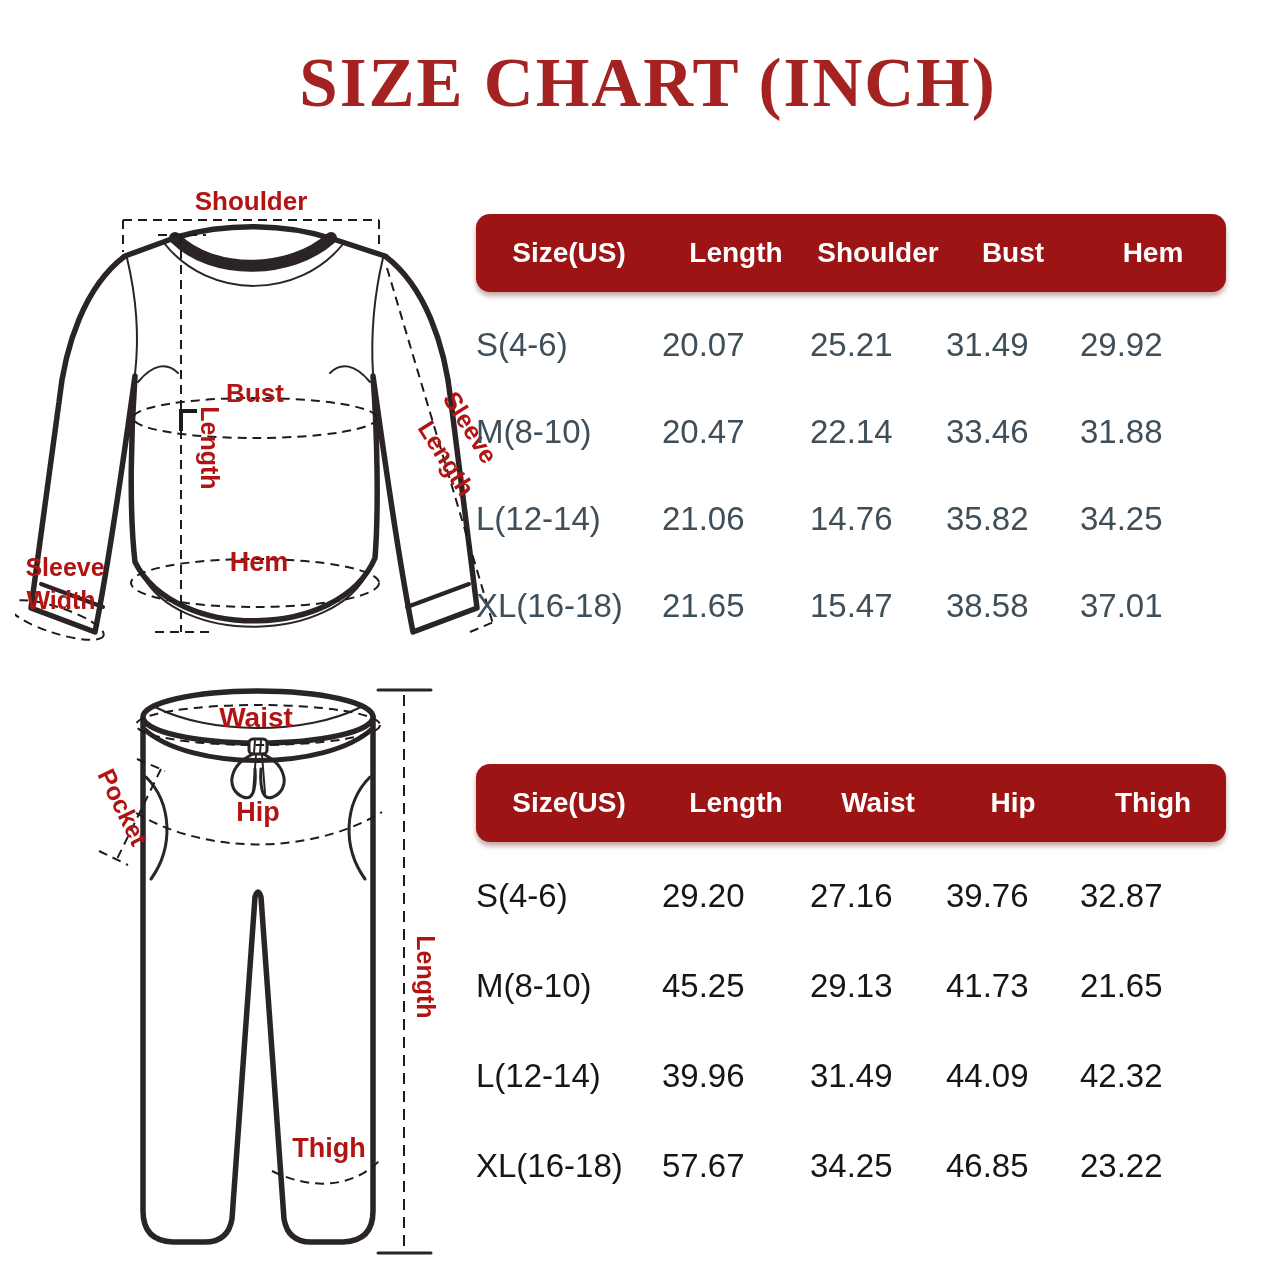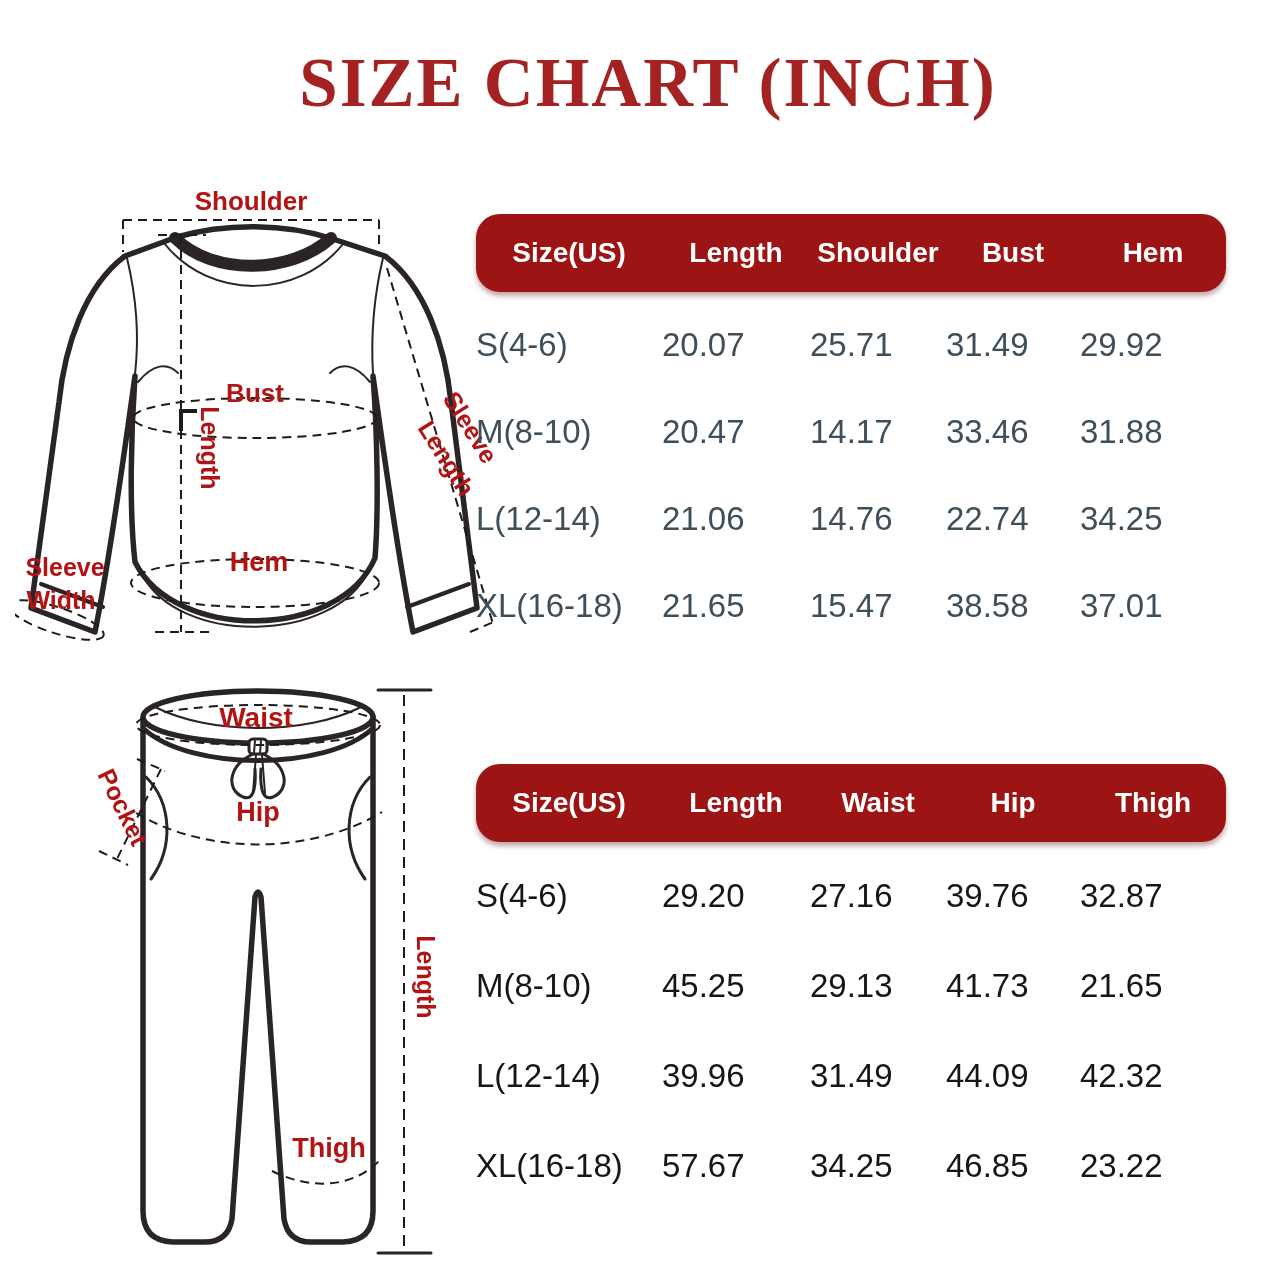--- a/index.html
+++ b/index.html
@@ -4,21 +4,21 @@
 <style>
   html,body{margin:0;padding:0;background:#ffffff;}
   .page{position:relative;width:1280px;height:1280px;background:#ffffff;overflow:hidden;
         font-family:"Liberation Sans",sans-serif;}
   .title{position:absolute;top:44px;left:8px;width:100%;text-align:center;
          font-family:"Liberation Serif",serif;font-weight:700;font-size:69px;
          letter-spacing:2px;color:#a42222;white-space:nowrap;}
   
   .size-table{position:absolute;left:476px;width:750px;}
   .size-table .thead{display:grid;grid-template-columns:186px 148px 136px 134px 146px;
-        background:#9c1414;color:#ffffff;border-radius:24px;height:78px;align-items:center;
+        background:#9c1414;color:#ffffff;border-radius:14px;height:78px;align-items:center;
         font-size:28px;font-weight:700;text-align:center;
         box-shadow:0 4px 5px rgba(90,5,5,0.35);}
   .size-table .rows{margin-top:9px;}
   .size-table .trow{display:grid;grid-template-columns:186px 148px 136px 134px 146px;
         height:87px;align-items:center;text-align:left;font-size:33px;}
   #table-top{top:214px;}
   #table-bottom{top:764px;}
   #table-top .trow{color:#3f4f5a;}
   #table-bottom .trow{color:#161616;height:90px;}
   
@@ -107,36 +107,36 @@
       <div>Size(US)</div>
       <div>Length</div>
       <div>Shoulder</div>
       <div>Bust</div>
       <div>Hem</div>
     </div>
     <div class="rows">
       <div class="trow">
         <div>S(4-6)</div>
         <div>20.07</div>
-        <div>25.71</div>
+        <div>25.21</div>
         <div>31.49</div>
         <div>29.92</div>
       </div>
       <div class="trow">
         <div>M(8-10)</div>
         <div>20.47</div>
-        <div>14.17</div>
+        <div>22.14</div>
         <div>33.46</div>
         <div>31.88</div>
       </div>
       <div class="trow">
         <div>L(12-14)</div>
         <div>21.06</div>
         <div>14.76</div>
-        <div>22.74</div>
+        <div>35.82</div>
         <div>34.25</div>
       </div>
       <div class="trow">
         <div>XL(16-18)</div>
         <div>21.65</div>
         <div>15.47</div>
         <div>38.58</div>
         <div>37.01</div>
       </div>
     </div>

